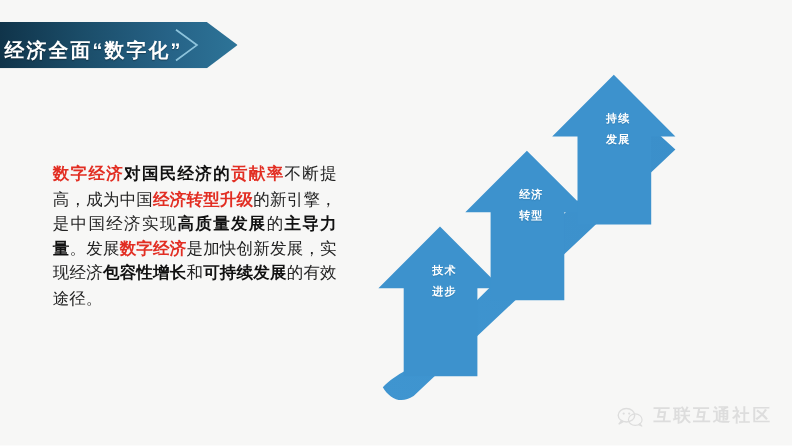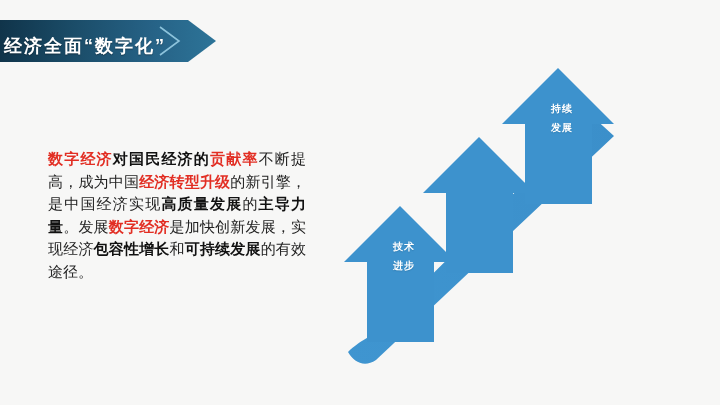--- a/index.html
+++ b/index.html
@@ -156,20 +156,35 @@
       </g>
 
       <path d="M104 232 L 126 232 L 126 250 L 104 268 Z" fill="#f7f7f6" opacity="0.0"></path>
       <path d="M183 163 L 205 163 L 205 181 L 183 199 Z" fill="#f7f7f6" opacity="0.0"></path>
     </svg>
 
     <div class="step-label" id="label-step1">
       <span>技术</span><br>
       <span>进步</span>
     </div>
+    <div class="step-label" id="label-step2">
+      <span>经济</span><br>
+      <span>转型</span>
+    </div>
     <div class="step-label" id="label-step3">
       <span>持续</span><br>
       <span>发展</span>
     </div>
   </div>
 
+  <div id="watermark">
+    <svg id="watermark-icon" width="26" height="20" viewBox="0 0 26 20">
+      <ellipse cx="9.5" cy="8.5" rx="7.5" ry="6.2" fill="none" stroke="#c9c9c9" stroke-width="1.3"></ellipse>
+      <path d="M5 13.5 L 2.5 16.5 L 6.2 14.6 Z" fill="none" stroke="#c9c9c9" stroke-width="1.2"></path>
+      <circle cx="7" cy="7" r="1" fill="#c9c9c9"></circle>
+      <circle cx="12" cy="7" r="1" fill="#c9c9c9"></circle>
+      <ellipse cx="17.5" cy="12.5" rx="6.2" ry="5.2" fill="none" stroke="#c9c9c9" stroke-width="1.1"></ellipse>
+      <path d="M21.5 16.2 L 23.8 18.6 L 20.6 17.2 Z" fill="none" stroke="#c9c9c9" stroke-width="1"></path>
+    </svg>
+    <span id="watermark-text">互联互通社区</span>
+  </div>
 
 </div>
 
 </body></html>

